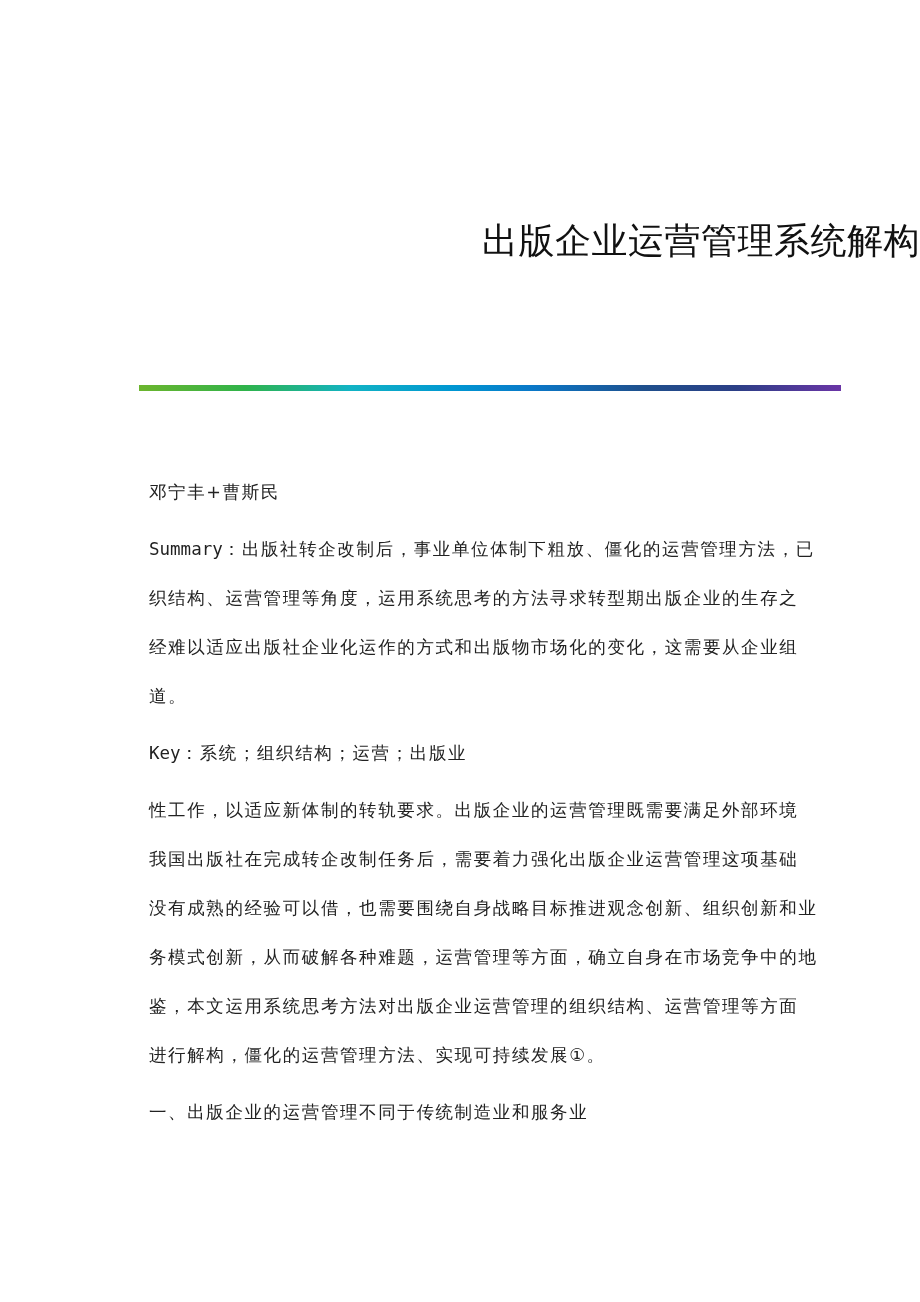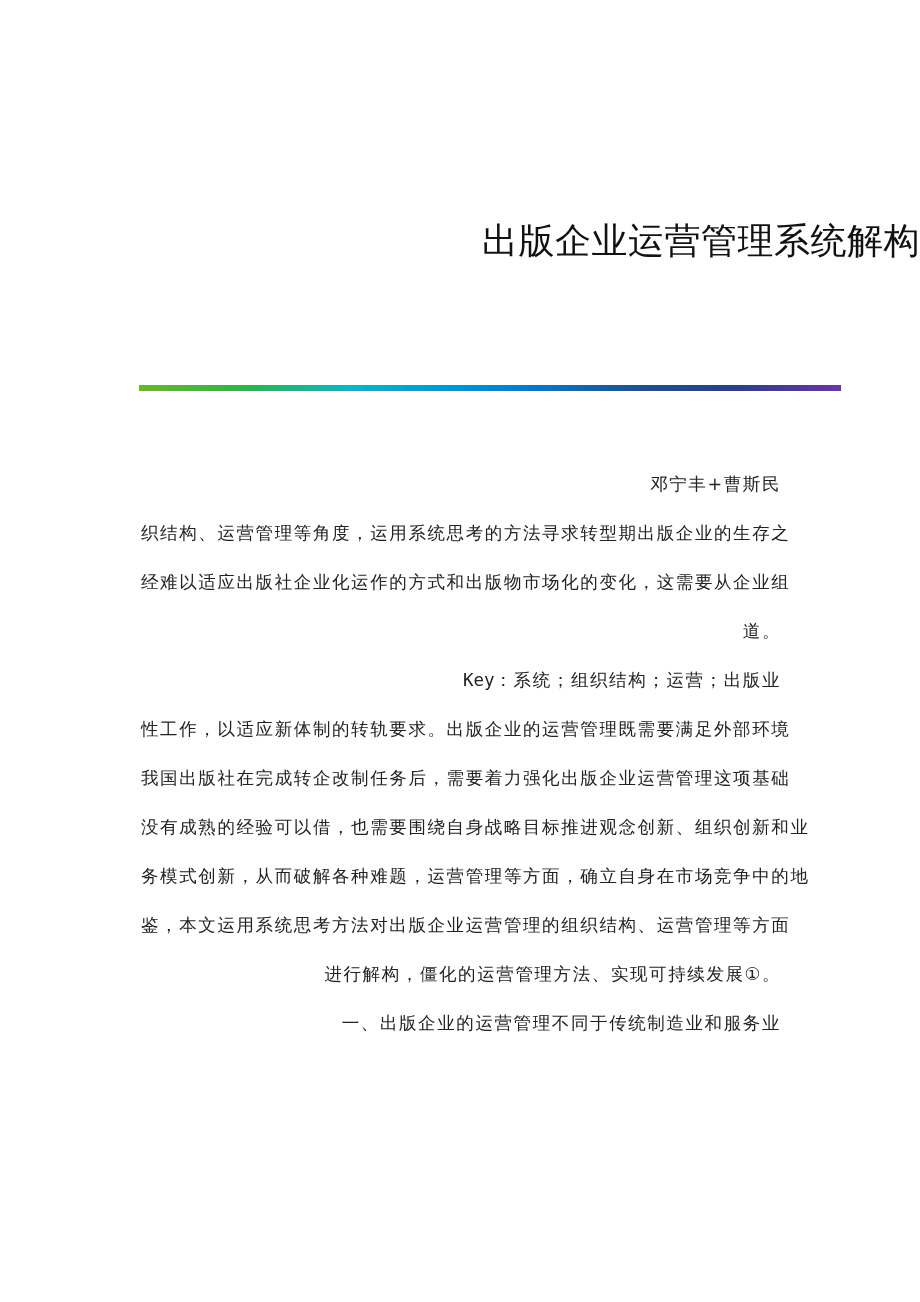--- a/index.html
+++ b/index.html
@@ -45,22 +45,21 @@
     .line {
       display: block;
       height: 49px;
       line-height: 28px;
       font-size: 17.5px;
       white-space: nowrap;
       color: #222222;
       letter-spacing: 1.6px;
     }
     .para {
-      margin: 0;
-      text-align: right;
+      margin: 8px;
     }
     .mono {
       font-family: "DejaVu Sans Mono", "Liberation Mono", monospace;
       letter-spacing: 0;
     }
   </style>
 </head>
 <body>
 
 <h1 class="title">出版企业运营管理系统解构</h1>
@@ -79,20 +78,21 @@
     </linearGradient>
   </defs>
   <rect x="0" y="0" width="702" height="6" fill="url(#divgrad)"></rect>
 </svg>
 
 <div class="content">
 
   <div class="line para">邓宁丰+曹斯民</div>
 
   <div class="para">
+    <div class="line"><span class="mono">Summary</span><span>：</span><span>出版社转企改制后，事业单位体制下粗放、僵化的运营管理方法，已</span></div>
     <div class="line">织结构、运营管理等角度，运用系统思考的方法寻求转型期出版企业的生存之</div>
     <div class="line">经难以适应出版社企业化运作的方式和出版物市场化的变化，这需要从企业组</div>
     <div class="line">道。</div>
   </div>
 
   <div class="line para"><span class="mono">Key</span><span>：</span><span>系统；组织结构；运营；出版业</span></div>
 
   <div class="para">
     <div class="line">性工作，以适应新体制的转轨要求。出版企业的运营管理既需要满足外部环境</div>
     <div class="line">我国出版社在完成转企改制任务后，需要着力强化出版企业运营管理这项基础</div>

